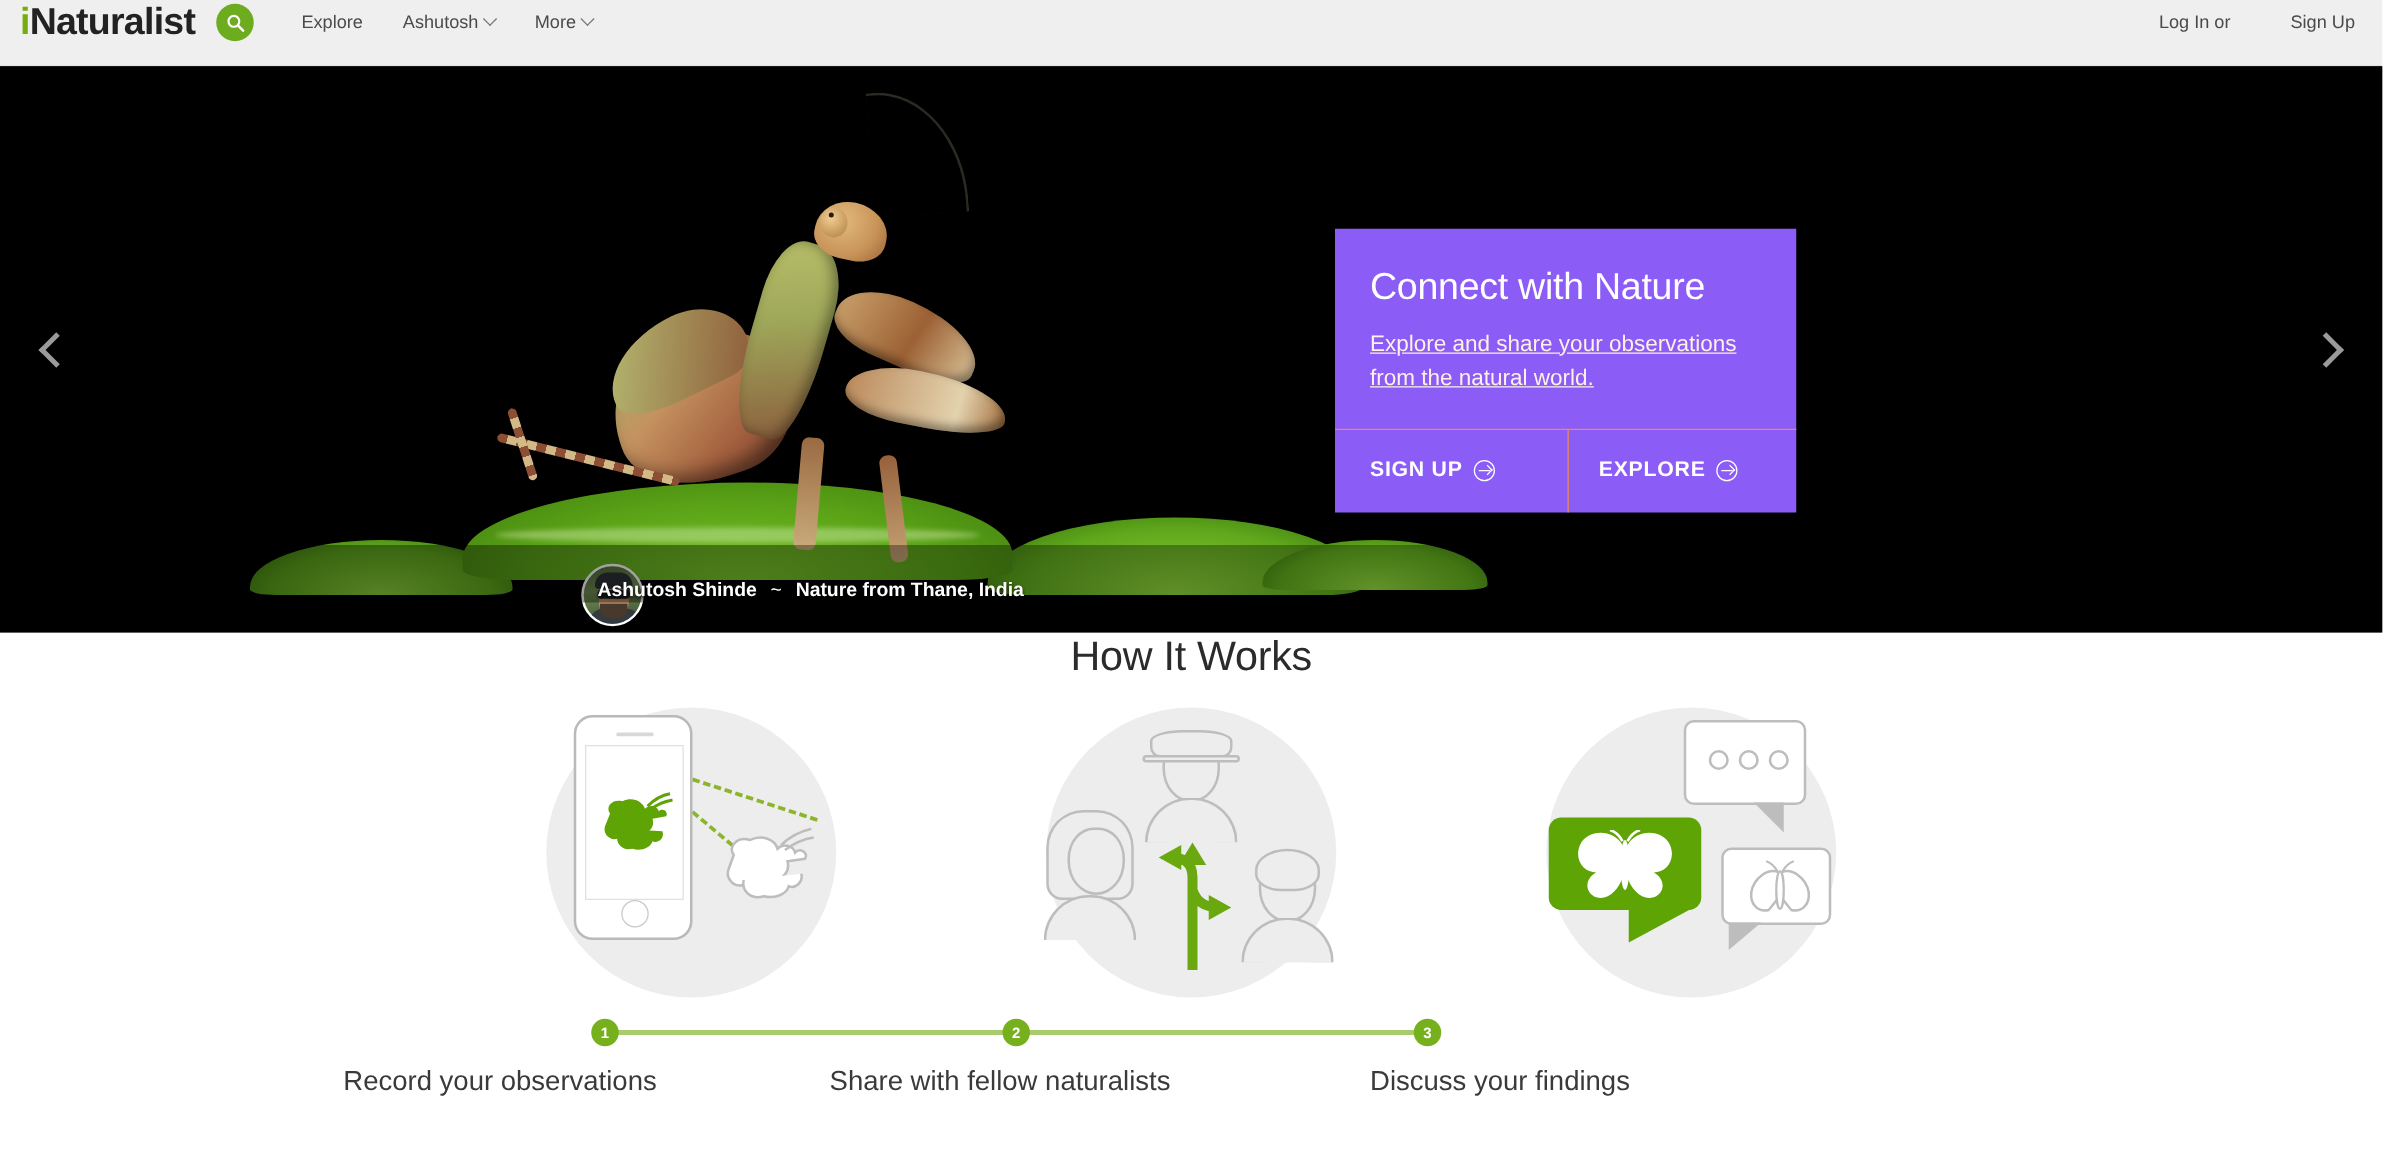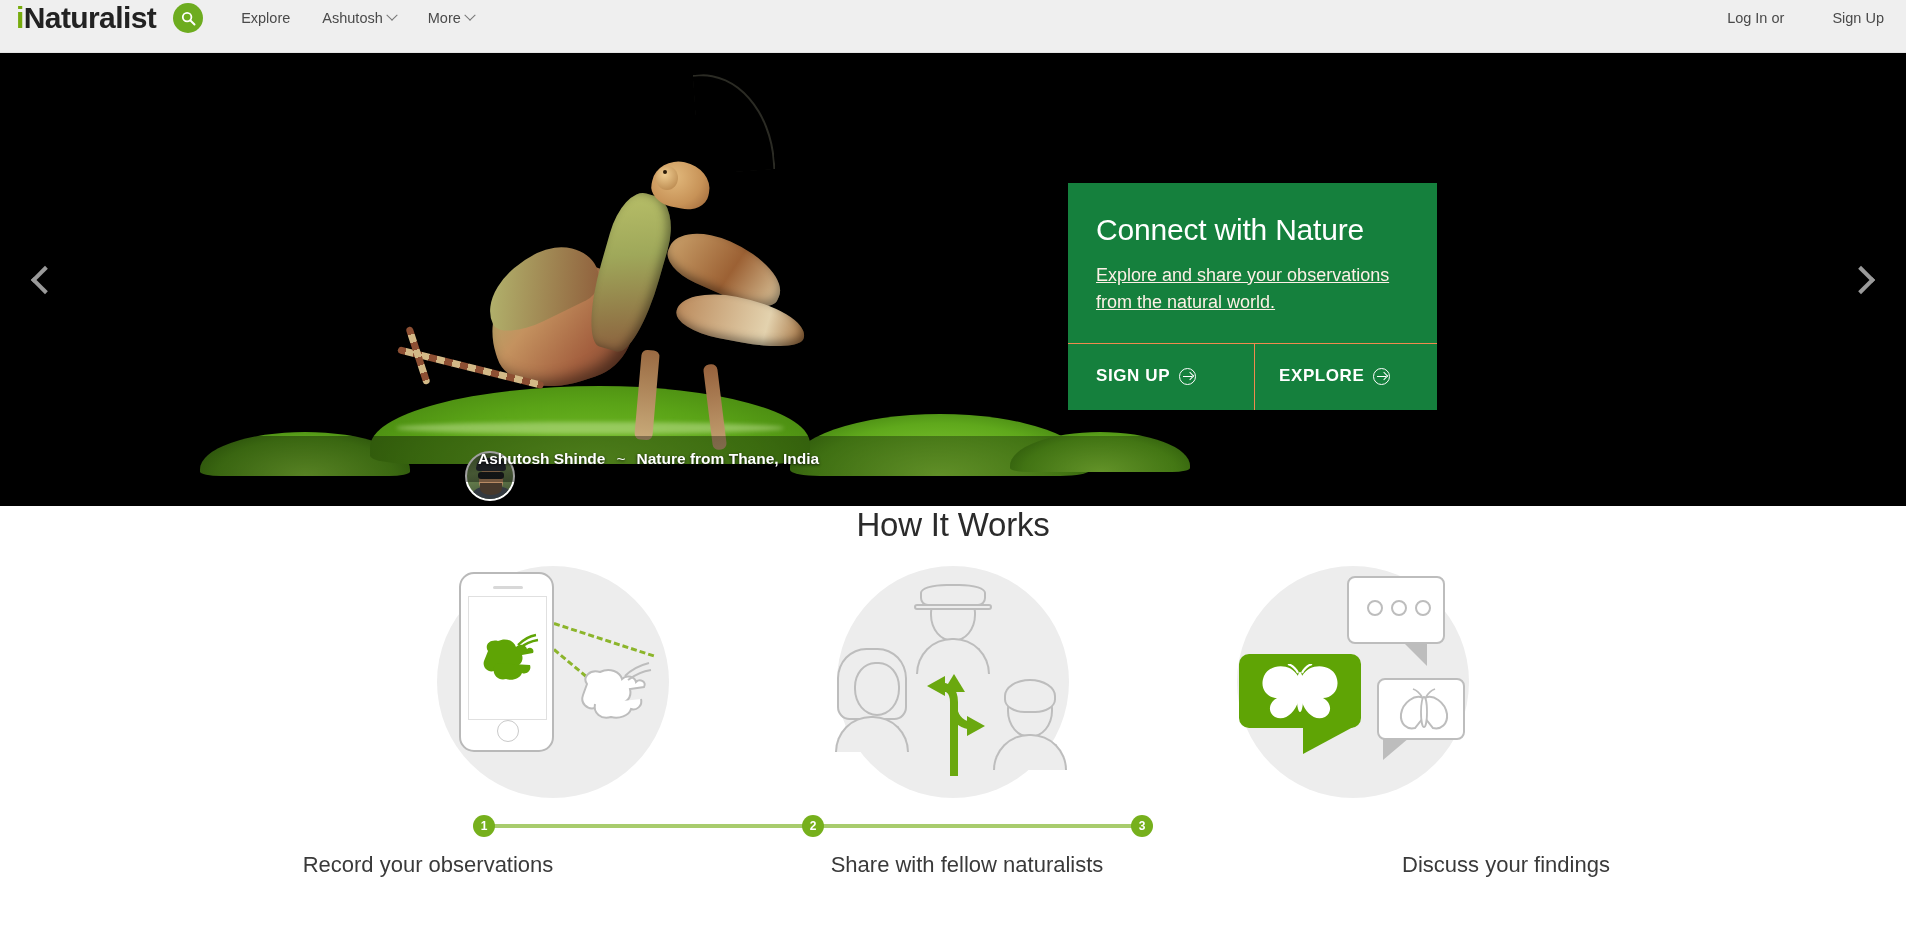--- a/index.html
+++ b/index.html
@@ -214,21 +214,21 @@
     border-right: 4px solid #9a9a9a;
   }
   .chev.l { transform: rotate(-135deg); }
   .chev.r { transform: rotate(45deg); }
 
   
   .promo {
     position: absolute;
     left: 1068px; top: 130px;
     width: 369px;
-    background: #15803d;
+    background: #8b5cf6;
     z-index: 5;
   }
   .promo-body { padding: 30px 28px 26px 28px; }
   .promo-title {
     color: #ffffff;
     font-size: 30px;
     font-weight: normal;
     line-height: 1.15;
     margin-bottom: 14px;
     letter-spacing: -0.2px;
@@ -275,21 +275,21 @@
     transform: rotate(45deg);
   }
 
   
   .credit {
     position: absolute;
     left: 0; bottom: 24px;
     width: 100%;
     height: 46px;
     display: flex;
-    align-items: center;
+    align-items: flex-end;
     padding-left: 466px;
     z-index: 5;
     background: linear-gradient(90deg, rgba(0,0,0,.42) 0%, rgba(0,0,0,.30) 60%, rgba(0,0,0,0) 100%);
   }
   .credit-avatar {
     position: absolute;
     left: 465px; bottom: 5px;
     width: 50px; height: 50px;
     border-radius: 50%;
     border: 2px solid #ffffff;
@@ -481,24 +481,23 @@
     display: flex; align-items: center; justify-content: center;
     top: 1px;
     cursor: pointer;
   }
   .step-num.n1 { left: 120px; }
   .step-num.n2 { left: 449px; }
   .step-num.n3 { left: 778px; }
 
   .captions {
     display: flex;
-    justify-content: space-between;
+    justify-content: flex-start;
     padding: 0 200px;
     margin-top: 14px;
-    margin-left: 28px;
   }
   .caption {
     width: 400px;
     text-align: center;
     font-size: 22px;
     color: #3a3a3a;
   }
 </style>
 </head>
 <body>

